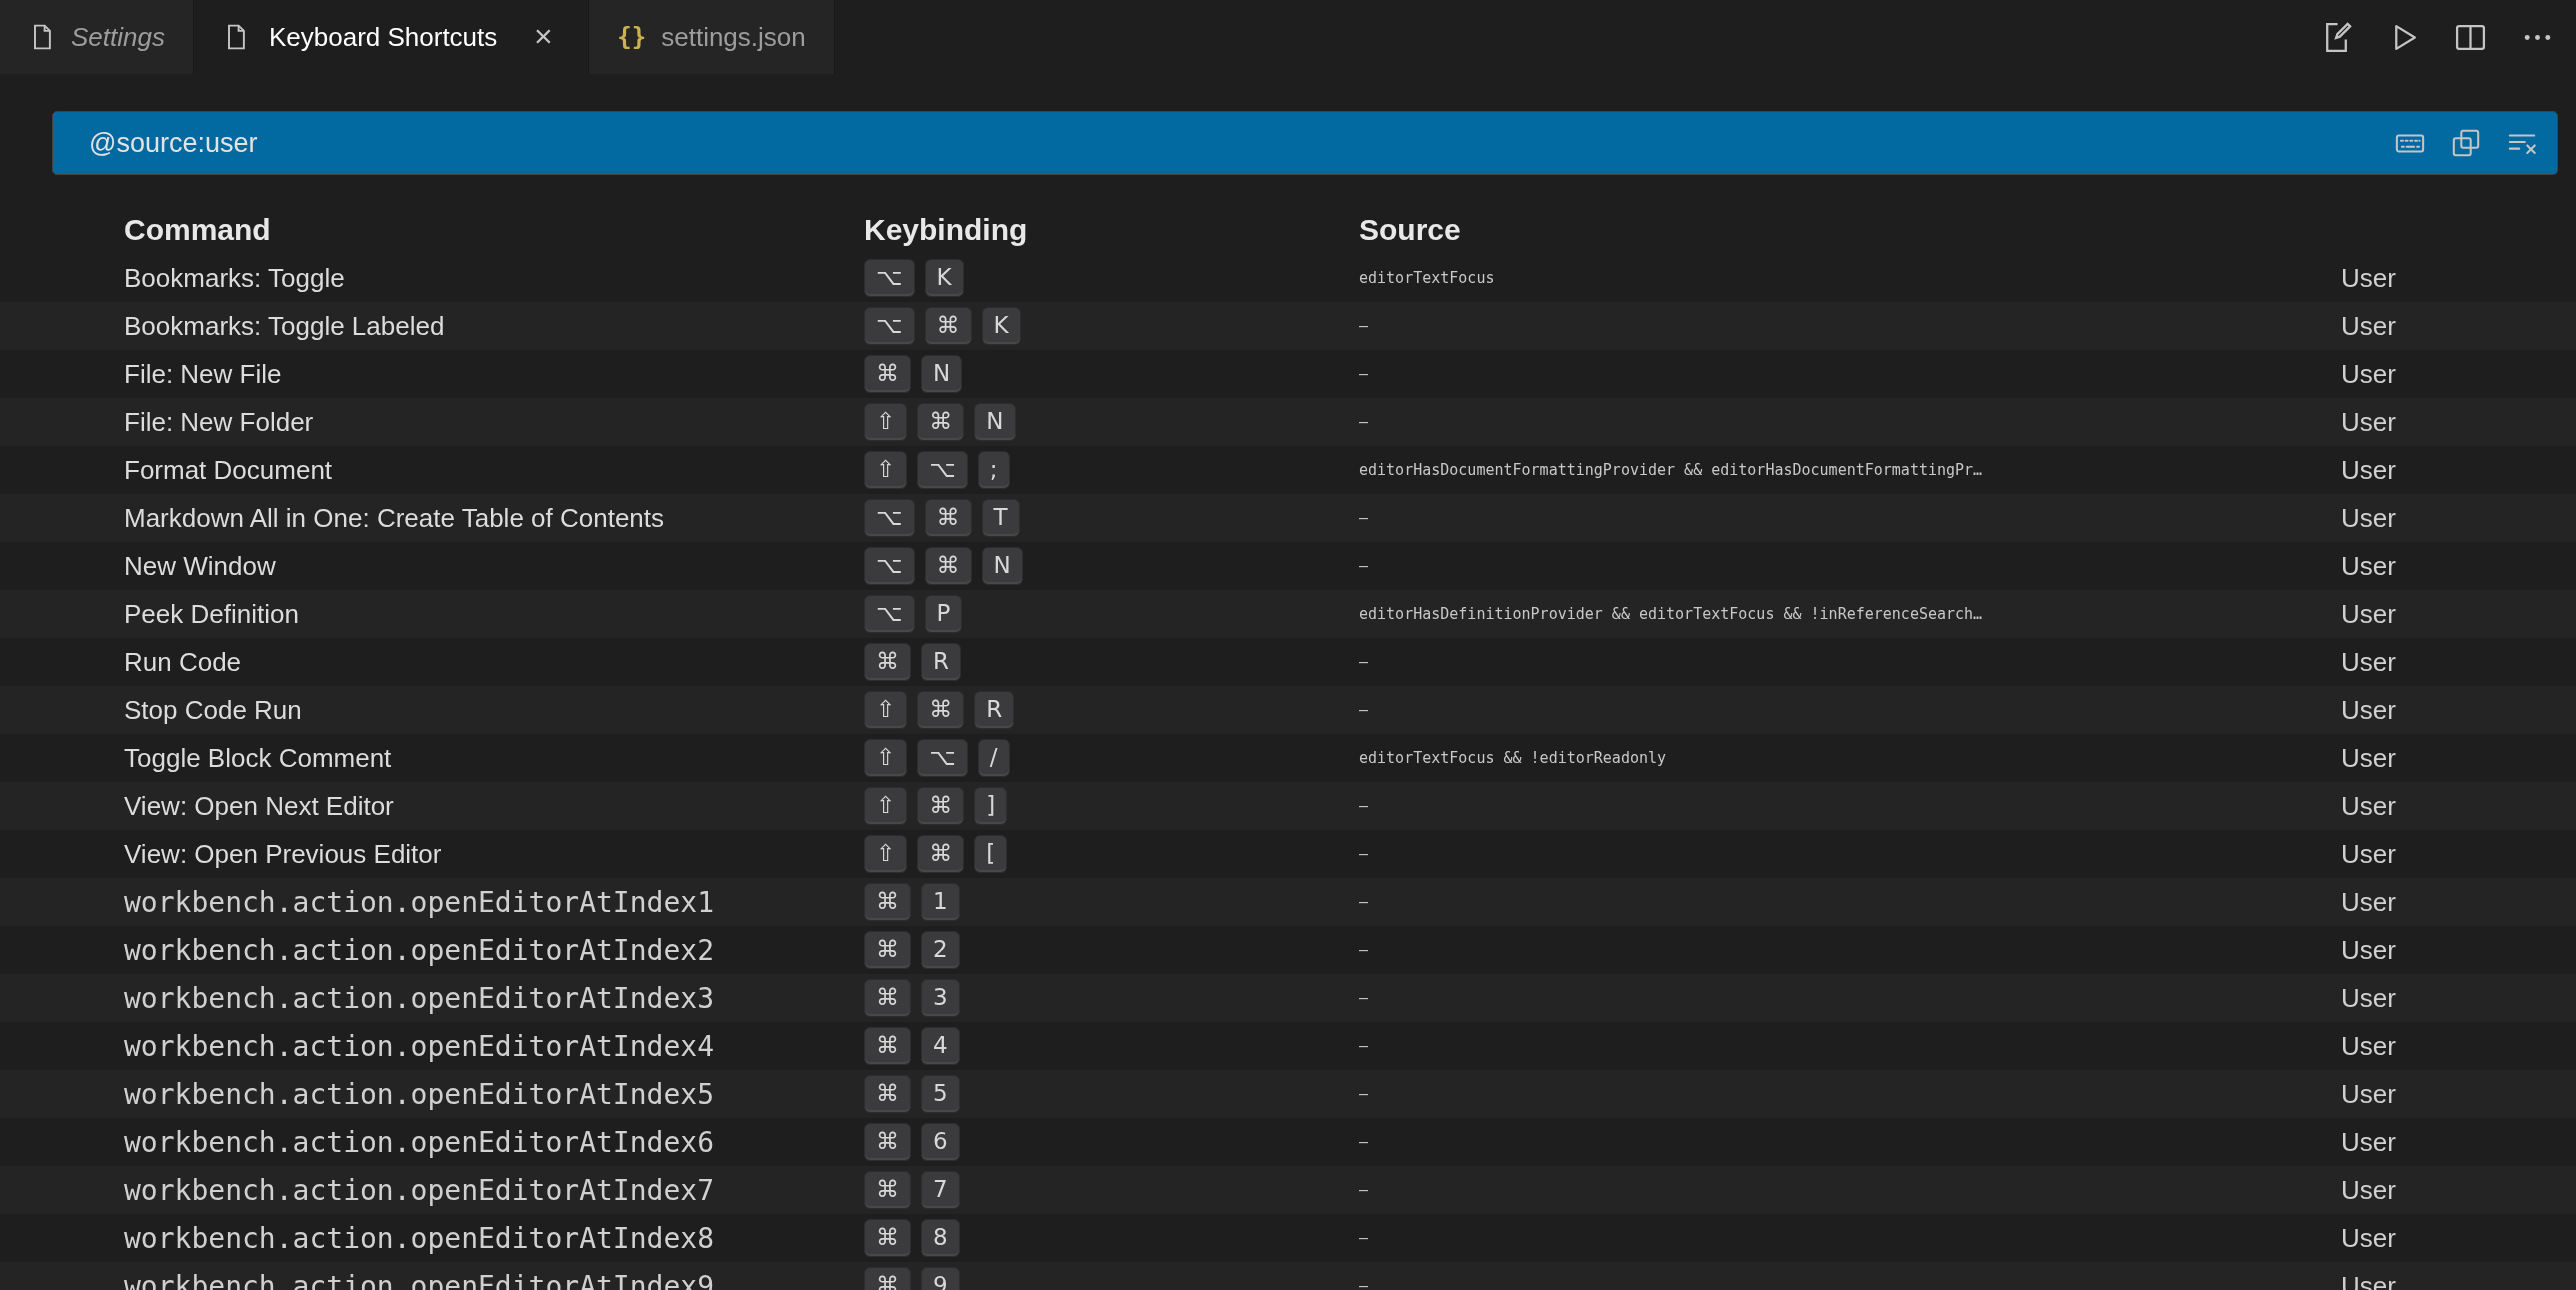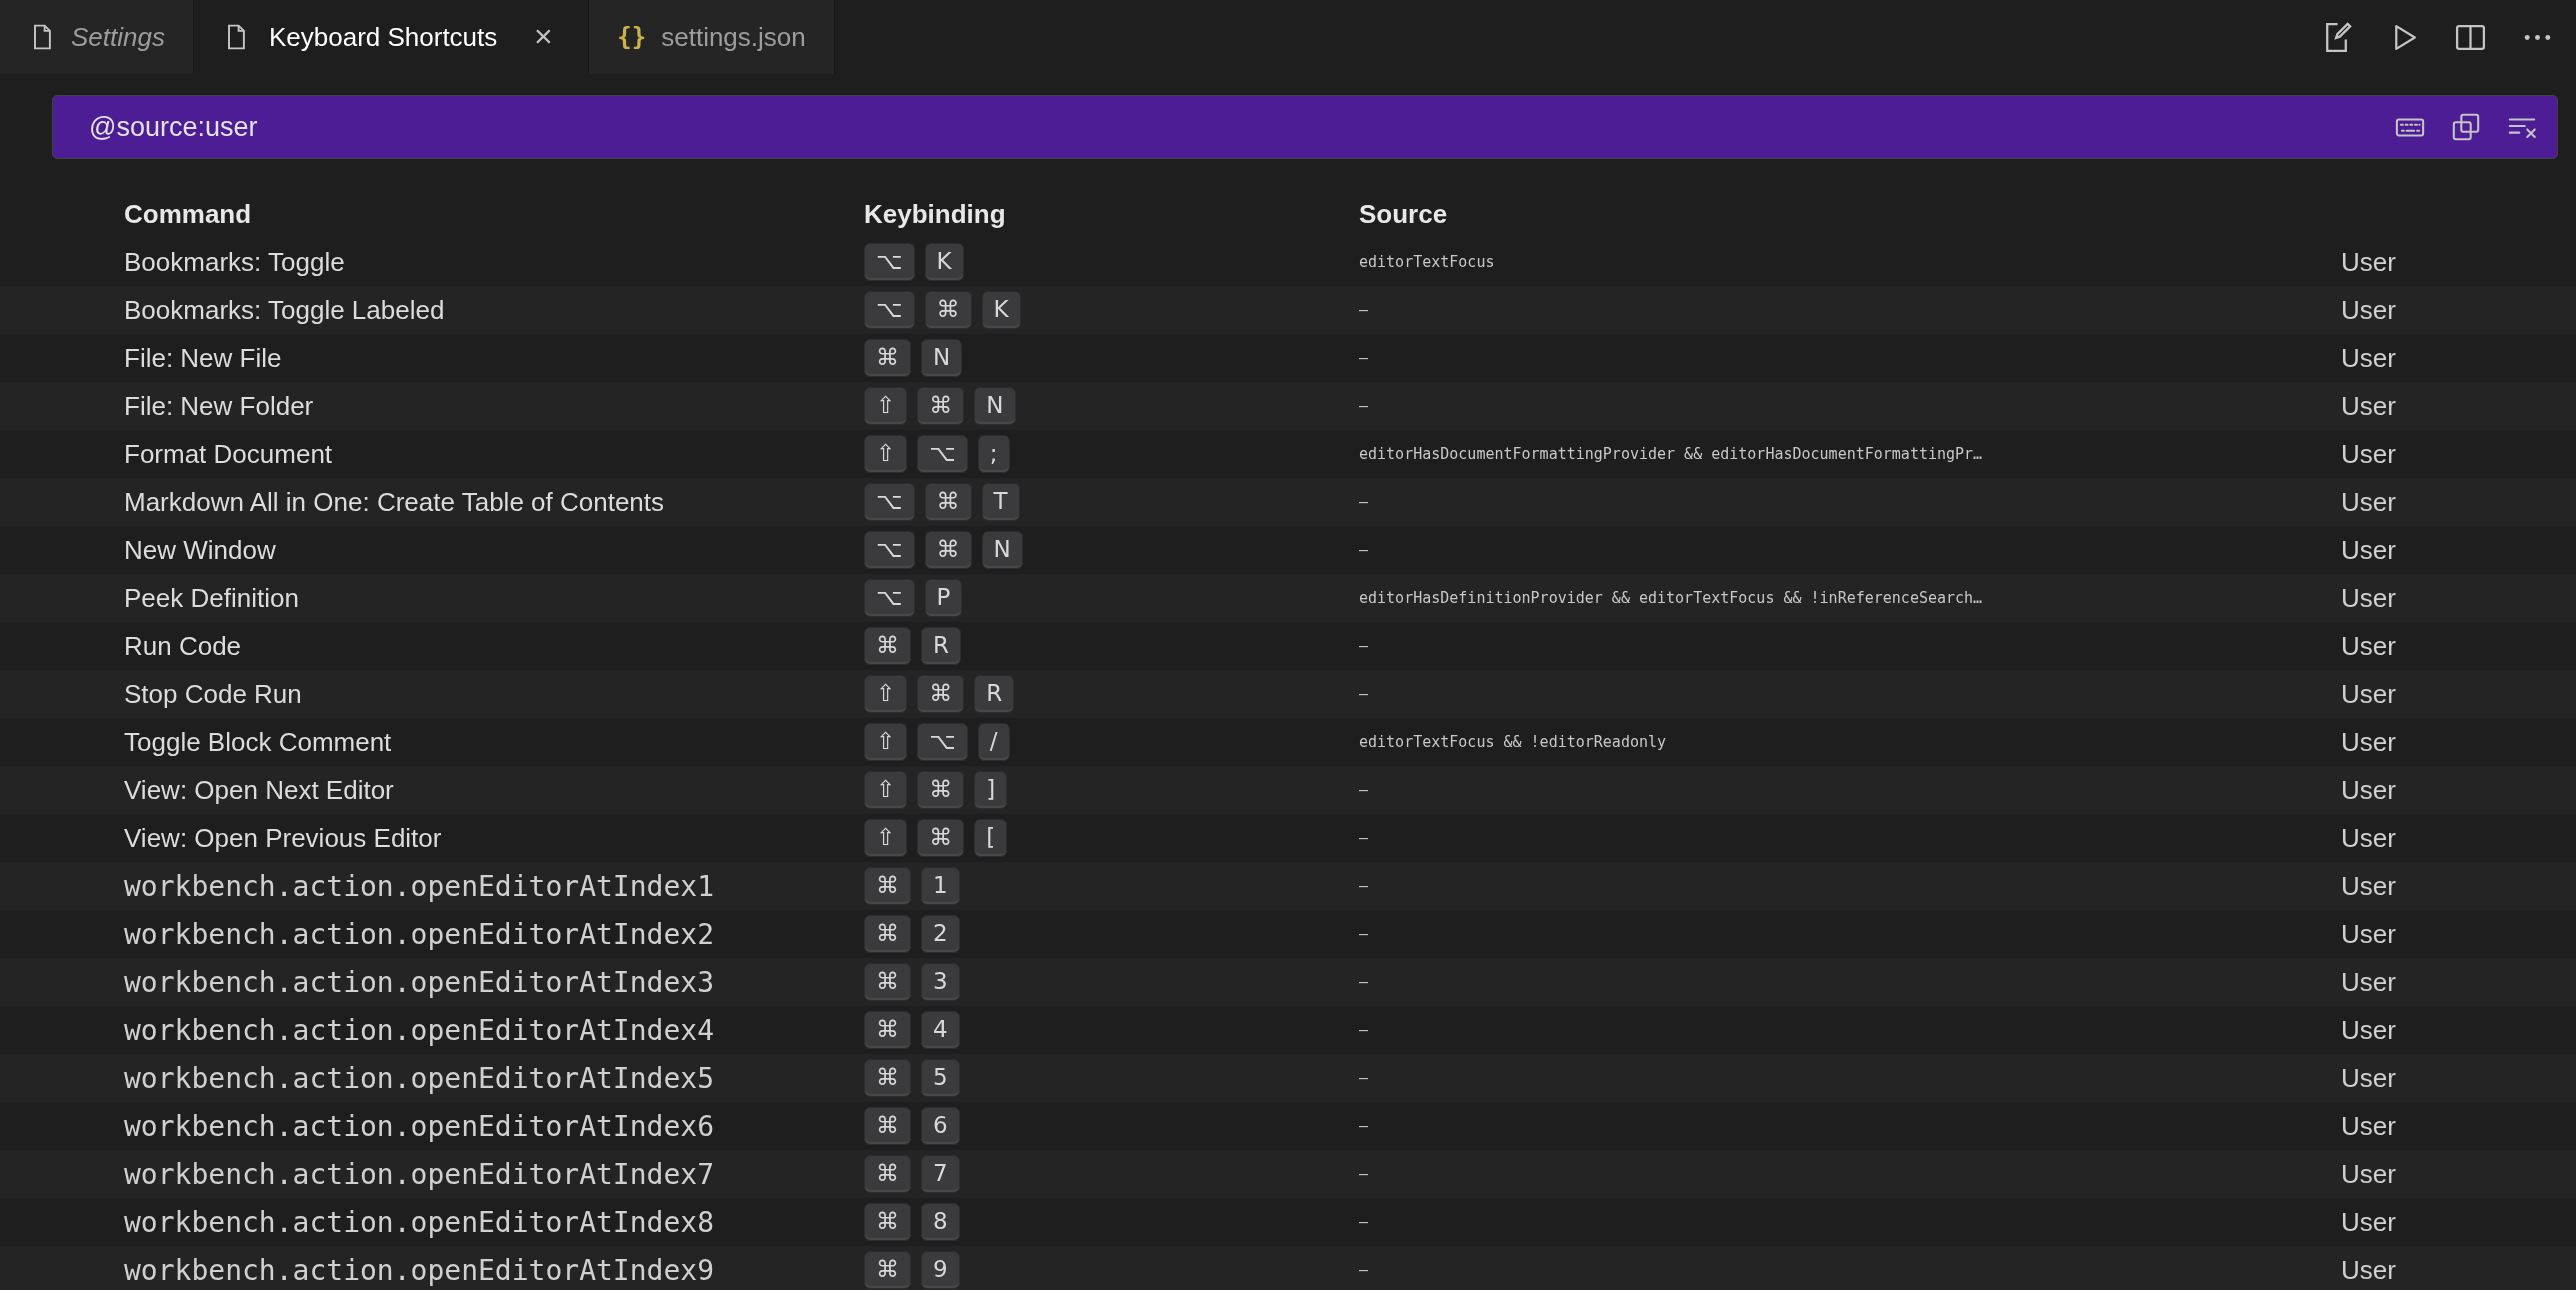--- a/index.html
+++ b/index.html
@@ -49,24 +49,24 @@
     display: flex; align-items: center; gap: 34px;
     color: #c5c5c5;
   }
   .action-icon { display: flex; align-items: center; cursor: pointer; }
   .action-icon svg { width: 33px; height: 33px; }
 
   
   .search-row { padding: 21px 18px 0 52px; }
   .search-box {
     height: 64px;
-    background: #4c1d95;
+    background: #0369a1;
     border: 1px solid #424244;
     border-radius: 5px;
-    display: flex; align-items: center;
+    display: flex; align-items: center; margin-top: 16px;
   }
   .search-box input {
     flex: 1;
     background: transparent; border: none; outline: none;
     color: #e3e3e3;
     font-size: 27px;
     font-family: "Liberation Sans", sans-serif;
     padding-left: 36px;
   }
   .search-icons {
@@ -78,21 +78,21 @@
   
   .grid-cols {
     display: grid;
     grid-template-columns: 740px 495px 982px 1fr;
     align-items: center;
     padding-left: 124px;
   }
   .table-header {
     margin-top: 31px;
     height: 48px;
-    font-size: 26px;
+    font-size: 30px;
     font-weight: bold;
     color: #e8e8e8;
   }
   .row {
     height: 48px;
     font-size: 26px;
     color: #dcdcdc;
     cursor: pointer;
   }
   .row.alt { background: #242425; }

